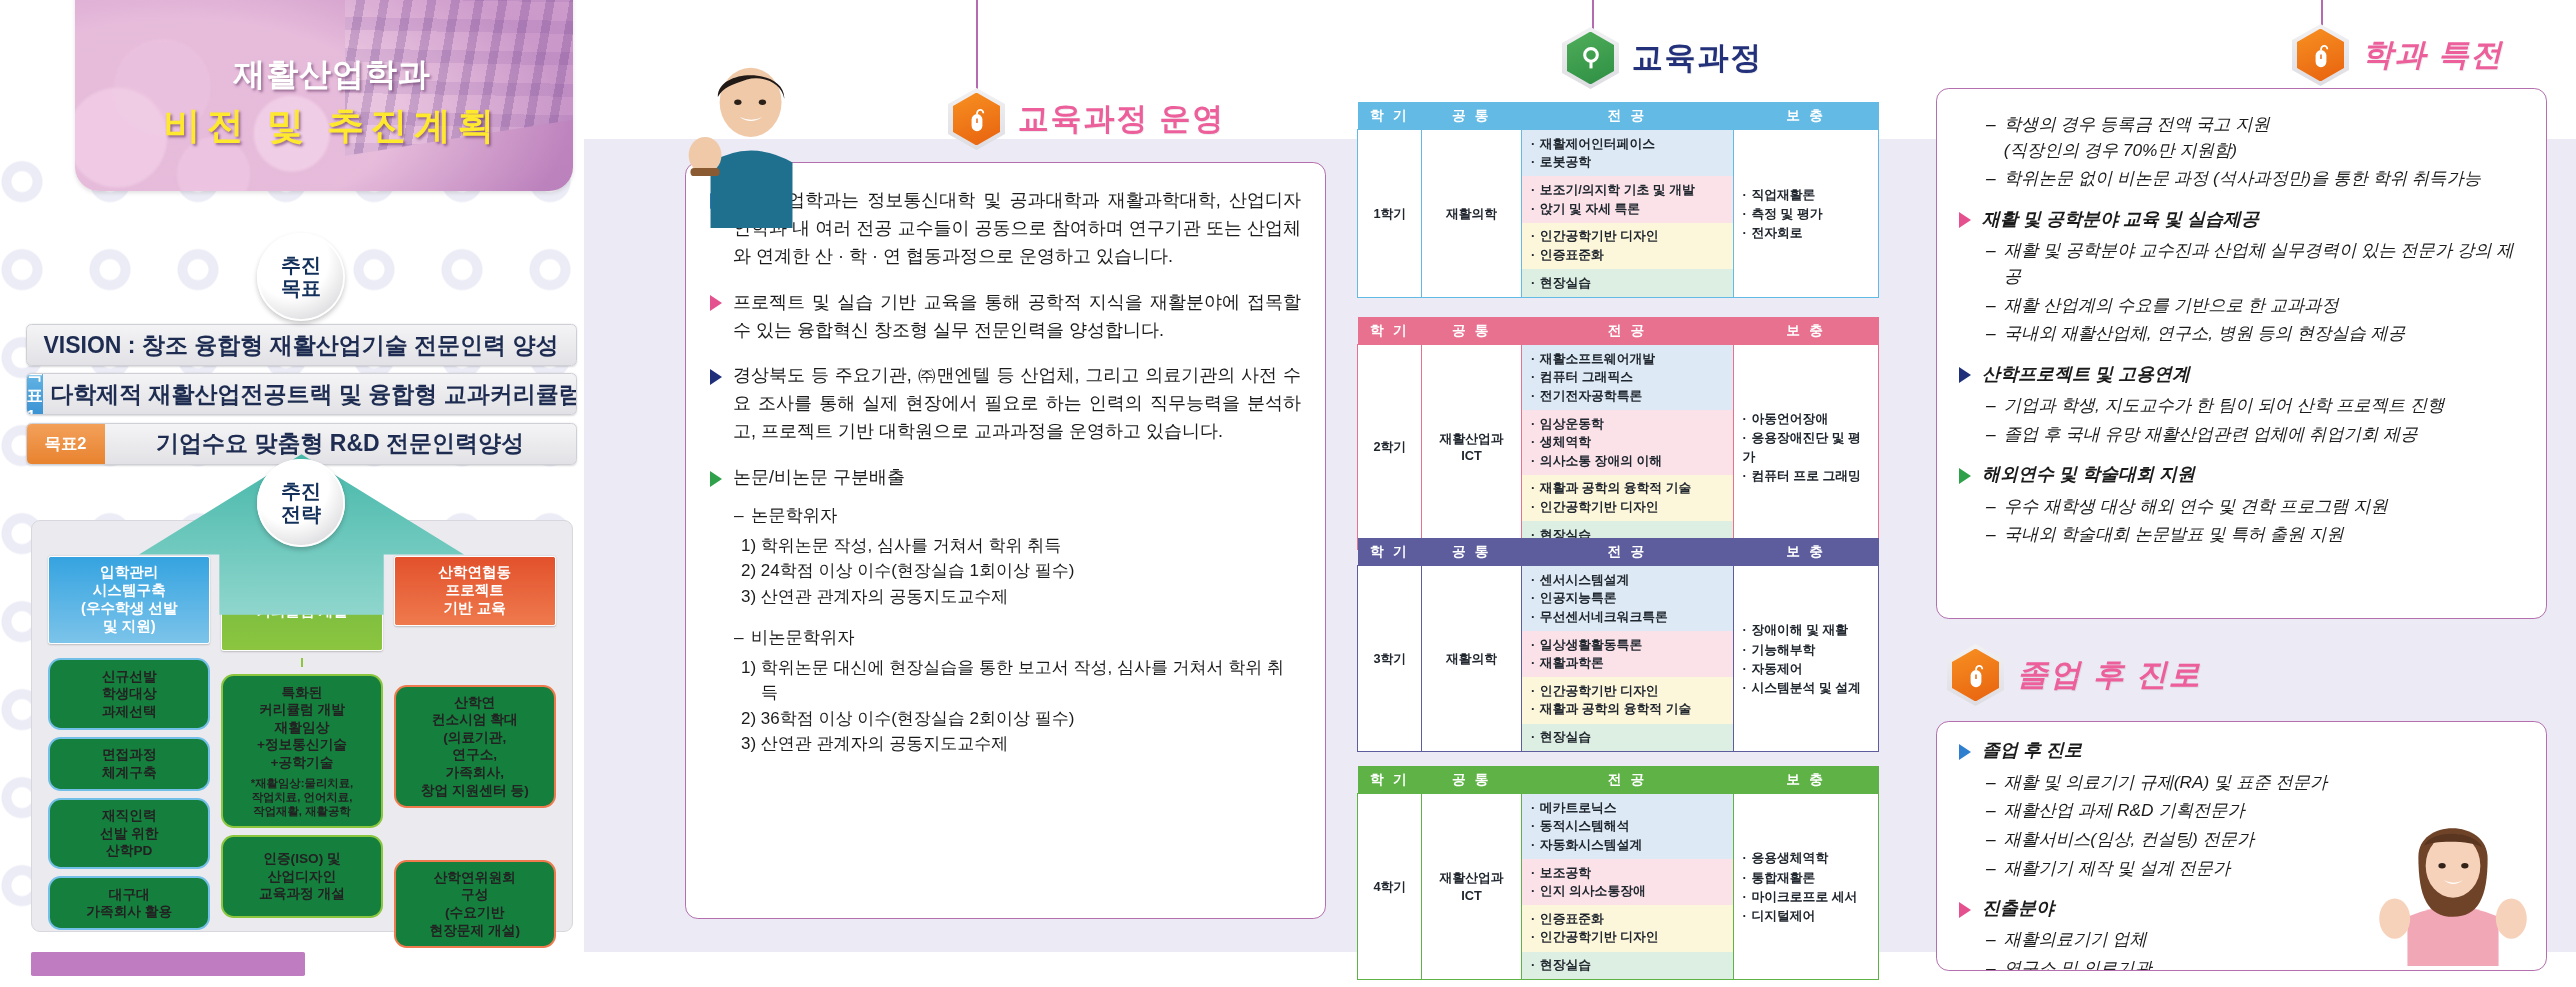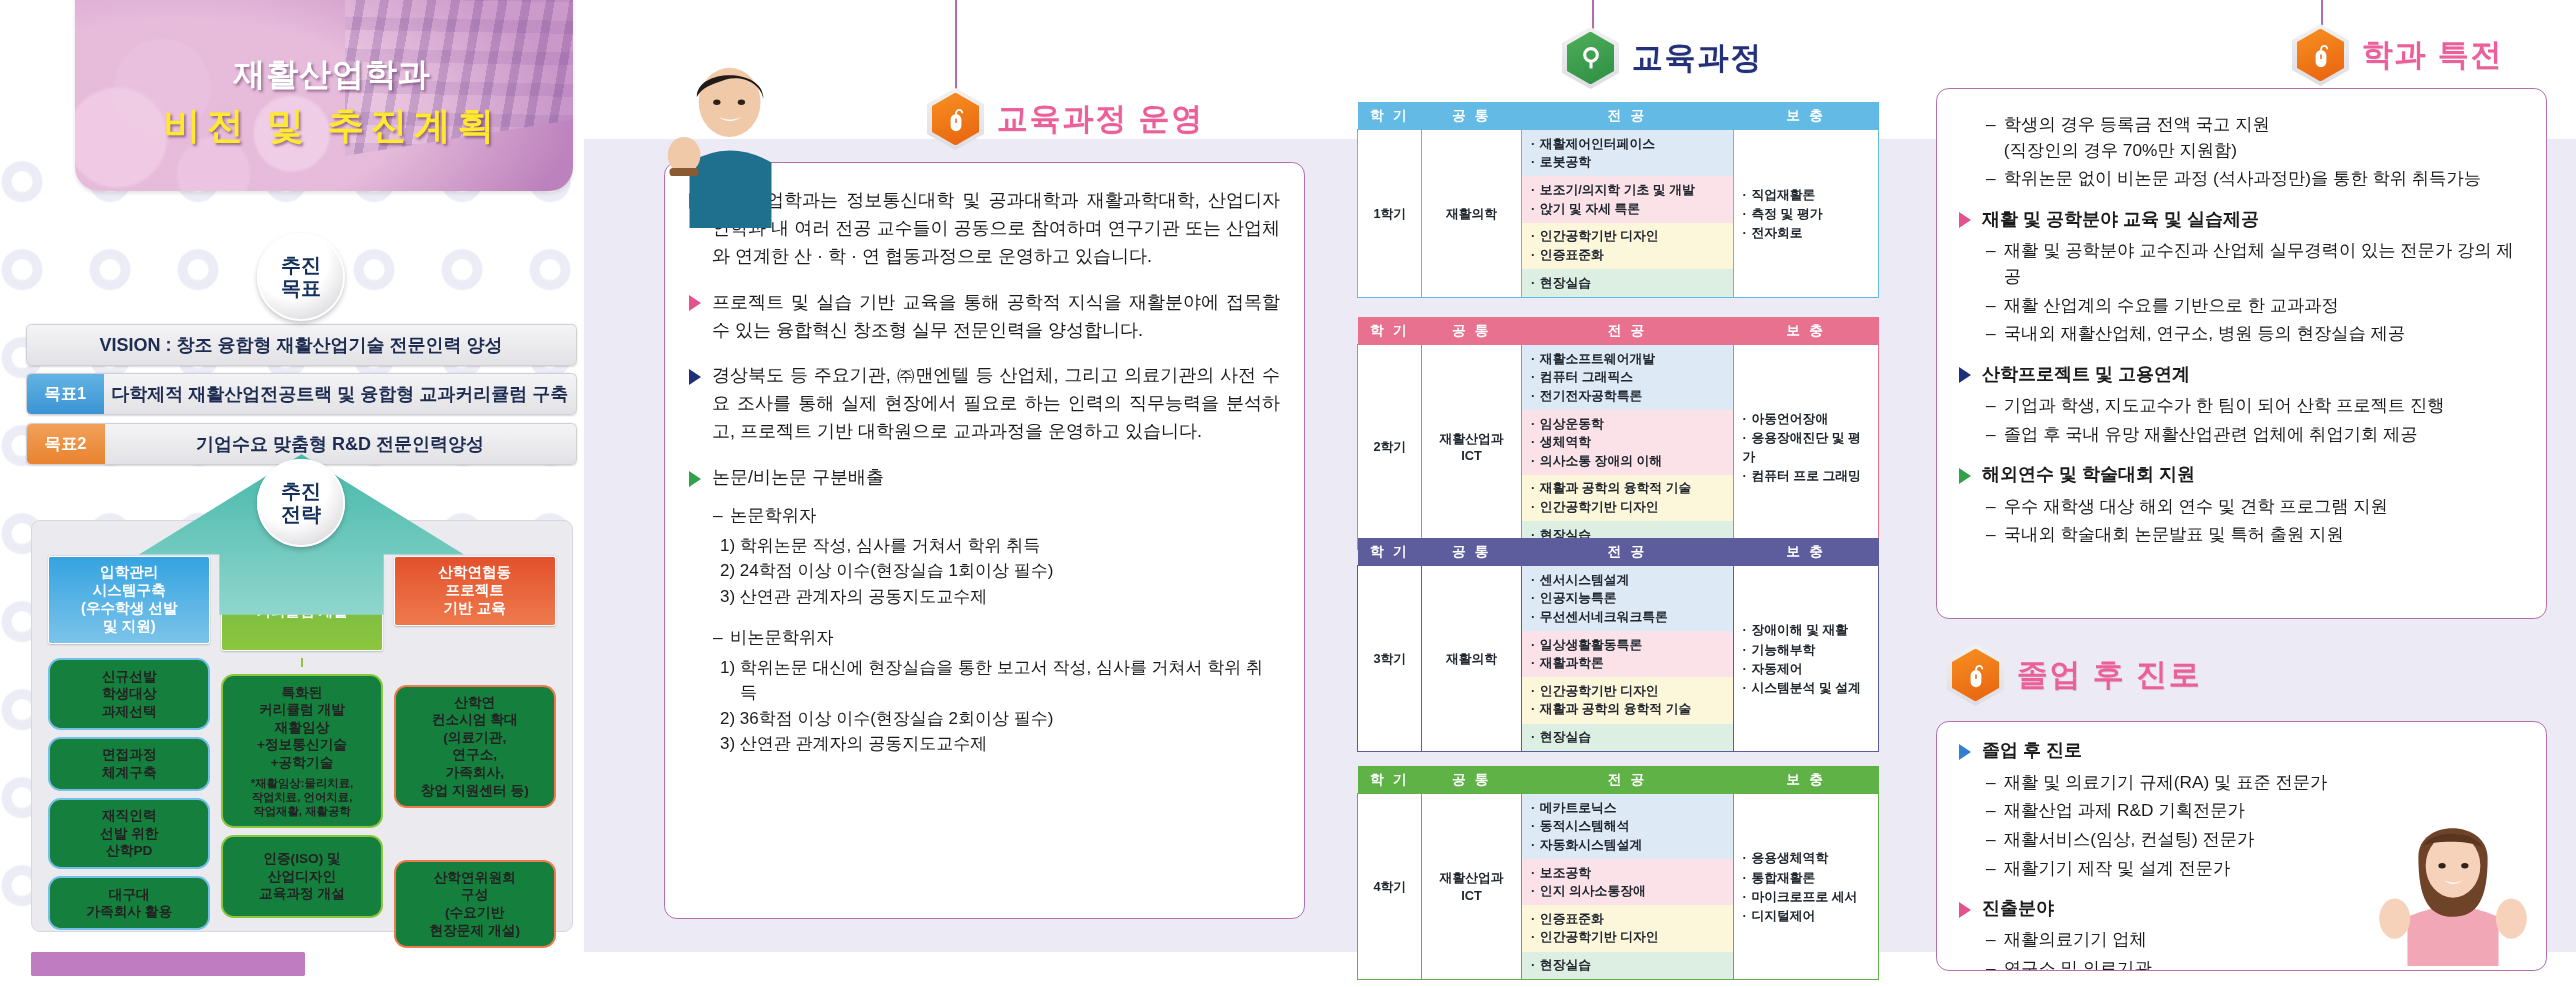--- a/index.html
+++ b/index.html
@@ -23,23 +23,23 @@
     position:absolute;left:0;right:0;top:0;height:139px;background:#ffffff;
   }
   .lowerwash{
     position:absolute;left:584px;right:0;top:139px;bottom:36px;background:#eceaf4;
   }
   .lowerwash2{position:absolute;left:0;right:0;bottom:0;height:36px;background:#fff;}
 
   
   .col{position:absolute;top:0;}
   #col-vision{left:0;width:602px;height:988px;}
-  #col-operation{left:642px;width:693px;height:981px;}
+  #col-operation{left:663px;width:693px;height:981px;}
   #col-curriculum{left:1350px;width:547px;height:988px;}
-  #col-benefits{left:1916px;width:660px;height:777px;}
+  #col-benefits{left:1916px;width:660px;height:777px;font-style:italic;}
 
   
   .hero{
     position:absolute;left:75px;top:-64px;width:498px;height:255px;
     border-radius:0 0 24px 24px;overflow:hidden;
     background:
       radial-gradient(ellipse at 22% 72%, rgba(232,190,220,.95) 0 38%, rgba(0,0,0,0) 70%),
       linear-gradient(160deg,#d9a8d3 0%, #c78dc4 45%, #bb81bc 100%);
     box-shadow:0 1.8px 4.6px rgba(0,0,0,.12);
   }
@@ -82,21 +82,21 @@
 
   
   .vision-stack{position:absolute;left:25.5px;top:324px;width:551px;}
   .vbar{
     height:40px;border-radius:5.5px;display:flex;align-items:center;
     background:linear-gradient(#f4f4f6,#e2e2e6);
     border:0.9px solid #cfcfd6;box-shadow:0 0.9px 1.8px rgba(0,0,0,.15);
     margin-bottom:7.3px;overflow:hidden;
   }
   .vbar .vtext{
-    flex:1;text-align:center;font-size:18px;font-weight:bold;color:#1d2c50;
+    flex:1;text-align:center;font-size:23px;font-weight:bold;color:#1d2c50;
     padding:0 7.3px;white-space:nowrap;
   }
   .vtag{
     width:78px;height:100%;display:flex;align-items:center;justify-content:center;
     color:#fff;font-size:16.4px;font-weight:bold;
   }
   .vtag.blue{background:linear-gradient(#63b4e4,#3b93d3);}
   .vtag.orange{background:linear-gradient(#f3a05a,#e8832f);}
 
   

